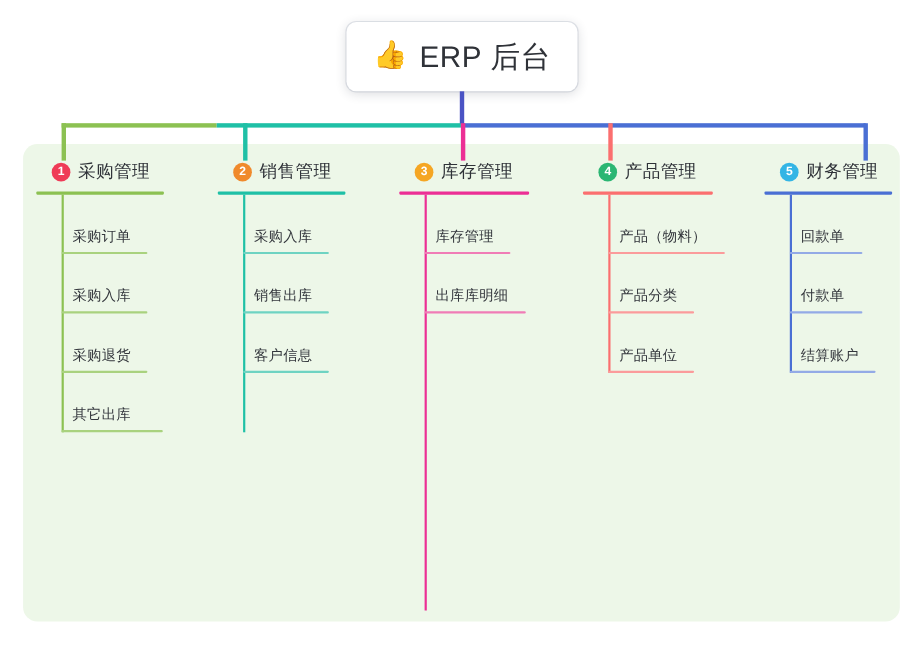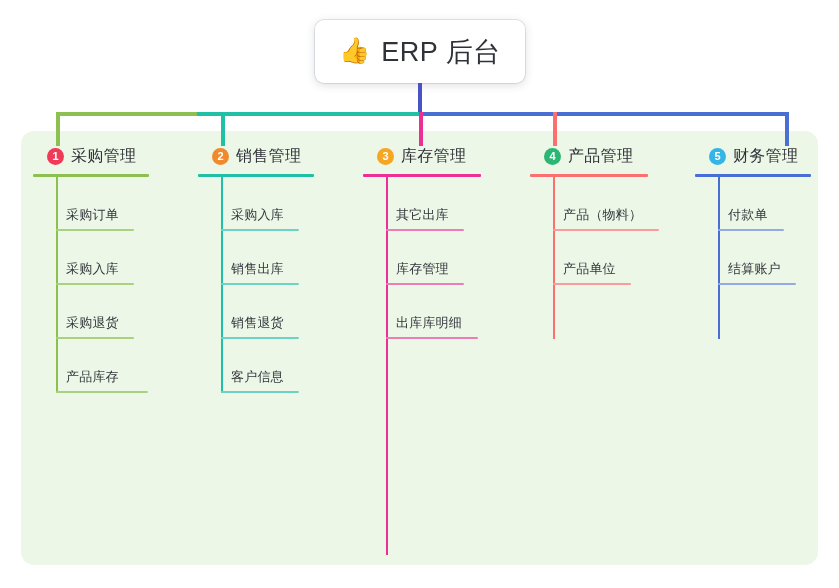--- a/index.html
+++ b/index.html
@@ -190,21 +190,21 @@
           </div>
           <div class="leaf">
             <span class="leaf-label">采购入库</span>
             <div class="leaf-rule" style="width: 78px; background: rgb(169, 210, 126);"></div>
           </div>
           <div class="leaf">
             <span class="leaf-label">采购退货</span>
             <div class="leaf-rule" style="width: 78px; background: rgb(169, 210, 126);"></div>
           </div>
           <div class="leaf">
-            <span class="leaf-label">产品库存</span>
+            <span class="leaf-label">其它出库</span>
             <div class="leaf-rule" style="width: 92px; background: rgb(169, 210, 126);"></div>
           </div>
         </div>
       </div>
       <div class="column" style="left: 198px; width: 150px;">
         <div class="col-head">
           <span class="badge" style="background: rgb(240, 138, 44);">2</span>
           <span class="col-title">销售管理</span>
         </div>
         <div class="head-rule" style="width: 116px; background: rgb(31, 192, 166); margin-left: 0px;"></div>
@@ -212,42 +212,34 @@
           <div class="spine" style="background: rgb(31, 192, 166); height: 216px;"></div>
           <div class="leaf">
             <span class="leaf-label">采购入库</span>
             <div class="leaf-rule" style="width: 78px; background: rgb(110, 211, 194);"></div>
           </div>
           <div class="leaf">
             <span class="leaf-label">销售出库</span>
             <div class="leaf-rule" style="width: 78px; background: rgb(110, 211, 194);"></div>
           </div>
           <div class="leaf">
-            <span class="leaf-label">销售退货</span>
-            <div class="leaf-rule" style="width: 78px; background: rgb(110, 211, 194);"></div>
-          </div>
-          <div class="leaf">
             <span class="leaf-label">客户信息</span>
             <div class="leaf-rule" style="width: 78px; background: rgb(110, 211, 194);"></div>
           </div>
         </div>
       </div>
       <div class="column" style="left: 363px; width: 152px;">
         <div class="col-head">
           <span class="badge" style="background: rgb(245, 166, 35);">3</span>
           <span class="col-title">库存管理</span>
         </div>
         <div class="head-rule" style="width: 118px; background: rgb(236, 47, 149); margin-left: 0px;"></div>
         <div class="leaves">
           <div class="spine" style="background: rgb(236, 47, 149); height: 378px;"></div>
           <div class="leaf">
-            <span class="leaf-label">其它出库</span>
-            <div class="leaf-rule" style="width: 78px; background: rgb(240, 124, 182);"></div>
-          </div>
-          <div class="leaf">
             <span class="leaf-label">库存管理</span>
             <div class="leaf-rule" style="width: 78px; background: rgb(240, 124, 182);"></div>
           </div>
           <div class="leaf">
             <span class="leaf-label">出库库明细</span>
             <div class="leaf-rule" style="width: 92px; background: rgb(240, 124, 182);"></div>
           </div>
         </div>
       </div>
       <div class="column" style="left: 530px; width: 152px;">
@@ -256,34 +248,42 @@
           <span class="col-title">产品管理</span>
         </div>
         <div class="head-rule" style="width: 118px; background: rgb(251, 111, 111); margin-left: 0px;"></div>
         <div class="leaves">
           <div class="spine" style="background: rgb(251, 111, 111); height: 162px;"></div>
           <div class="leaf">
             <span class="leaf-label">产品（物料）</span>
             <div class="leaf-rule" style="width: 106px; background: rgb(251, 155, 155);"></div>
           </div>
           <div class="leaf">
+            <span class="leaf-label">产品分类</span>
+            <div class="leaf-rule" style="width: 78px; background: rgb(251, 155, 155);"></div>
+          </div>
+          <div class="leaf">
             <span class="leaf-label">产品单位</span>
             <div class="leaf-rule" style="width: 78px; background: rgb(251, 155, 155);"></div>
           </div>
         </div>
       </div>
       <div class="column" style="left: 695px; width: 128px;">
         <div class="col-head">
           <span class="badge" style="background: rgb(51, 181, 229);">5</span>
           <span class="col-title">财务管理</span>
         </div>
         <div class="head-rule" style="width: 116px; background: rgb(74, 111, 212); margin-left: 0px;"></div>
         <div class="leaves">
           <div class="spine" style="background: rgb(74, 111, 212); height: 162px;"></div>
           <div class="leaf">
+            <span class="leaf-label">回款单</span>
+            <div class="leaf-rule" style="width: 66px; background: rgb(147, 170, 230);"></div>
+          </div>
+          <div class="leaf">
             <span class="leaf-label">付款单</span>
             <div class="leaf-rule" style="width: 66px; background: rgb(147, 170, 230);"></div>
           </div>
           <div class="leaf">
             <span class="leaf-label">结算账户</span>
             <div class="leaf-rule" style="width: 78px; background: rgb(147, 170, 230);"></div>
           </div>
         </div>
       </div>
     </div>

